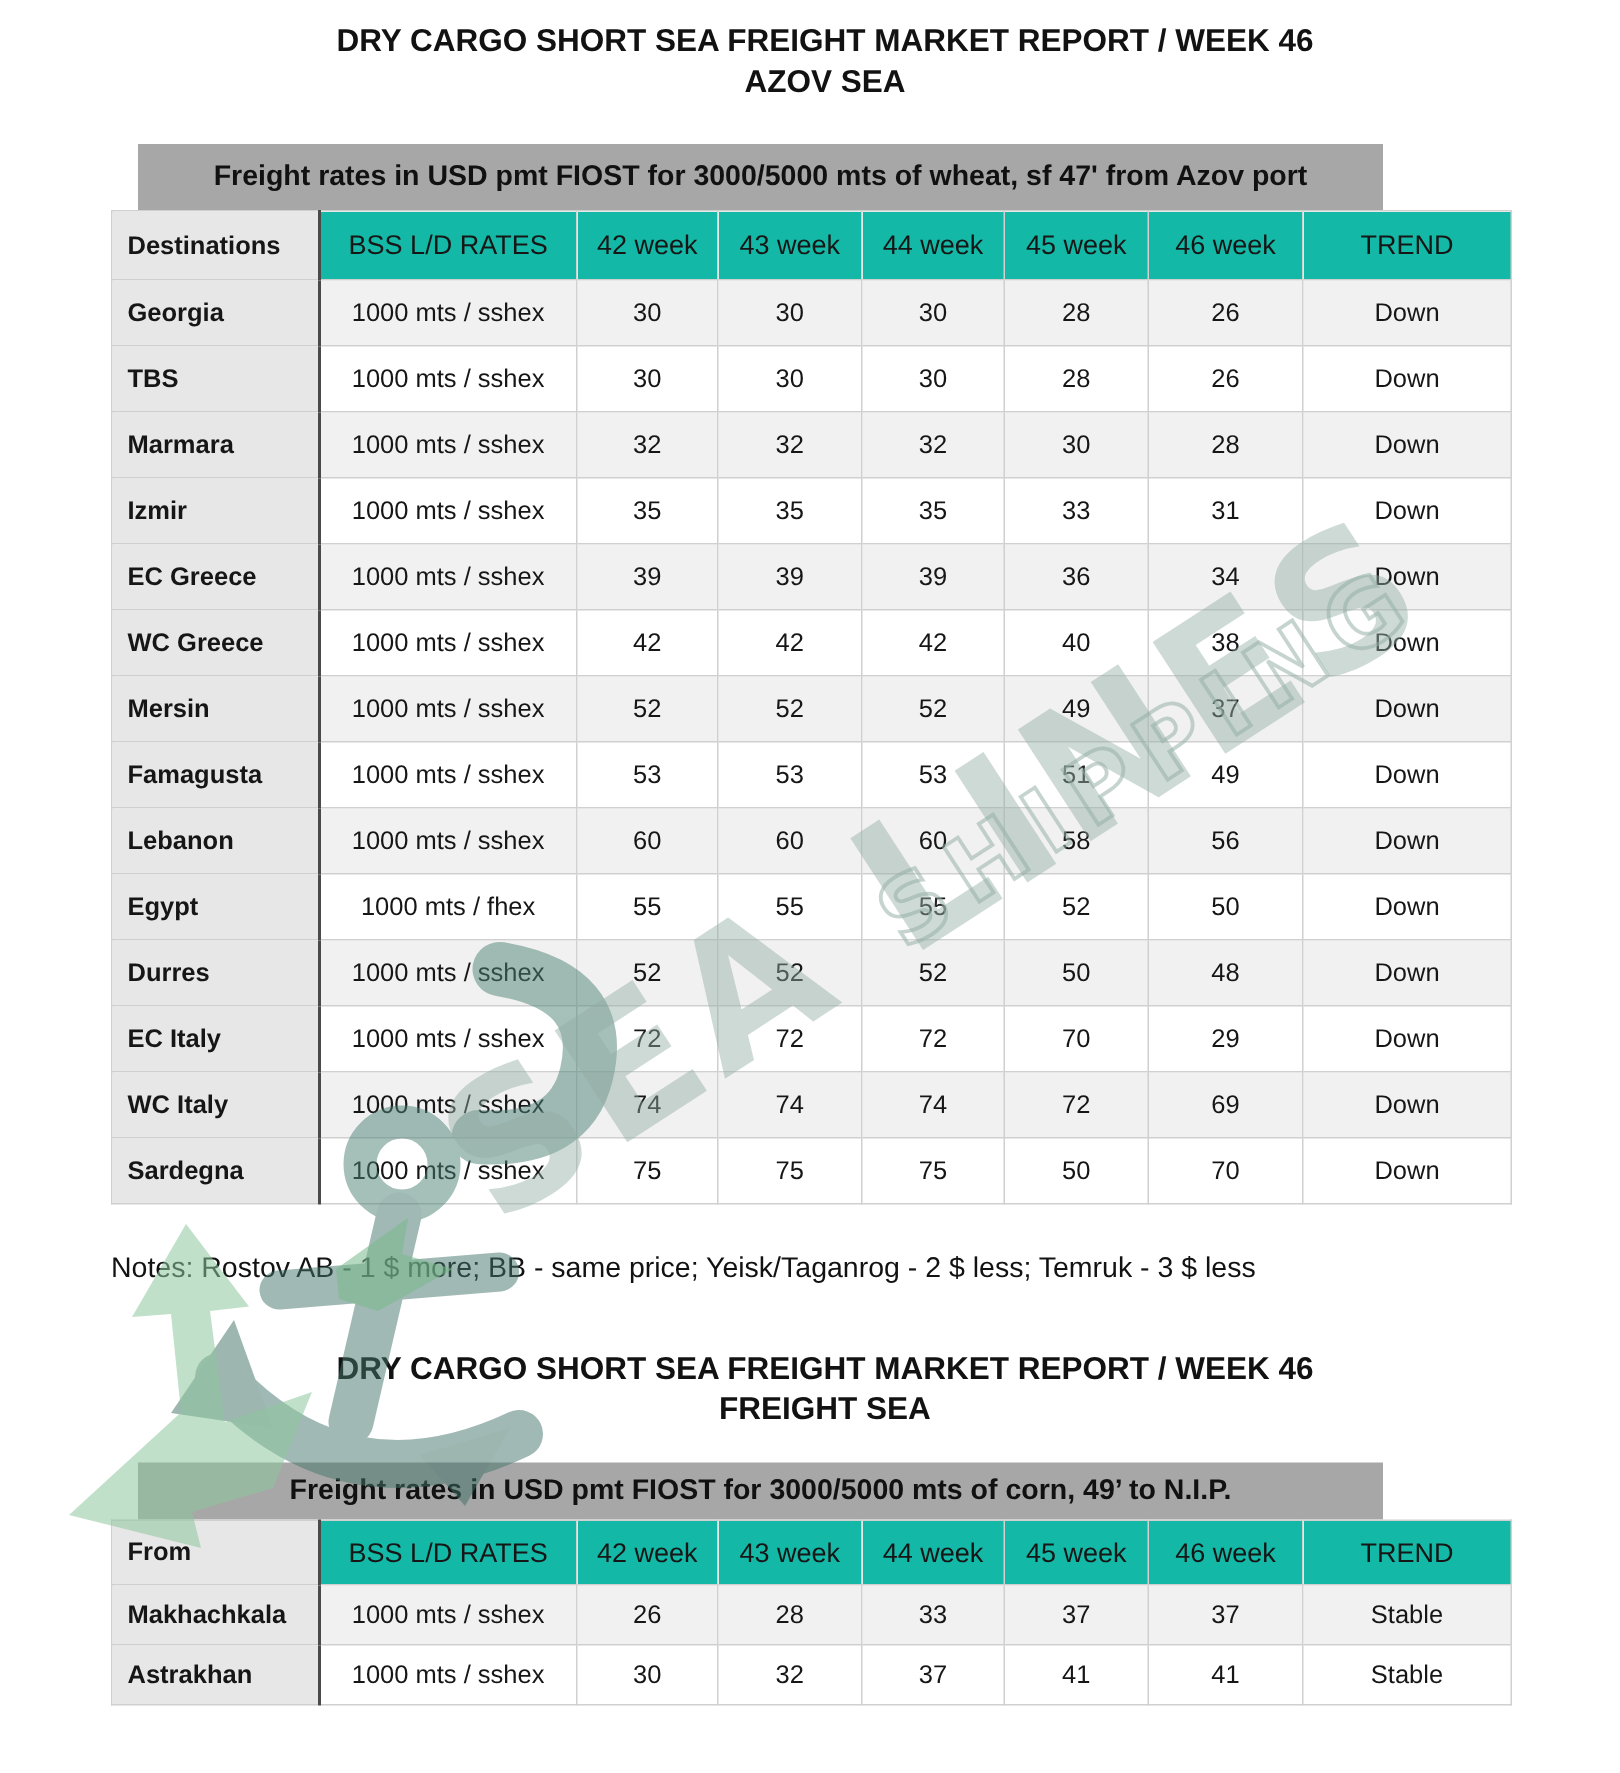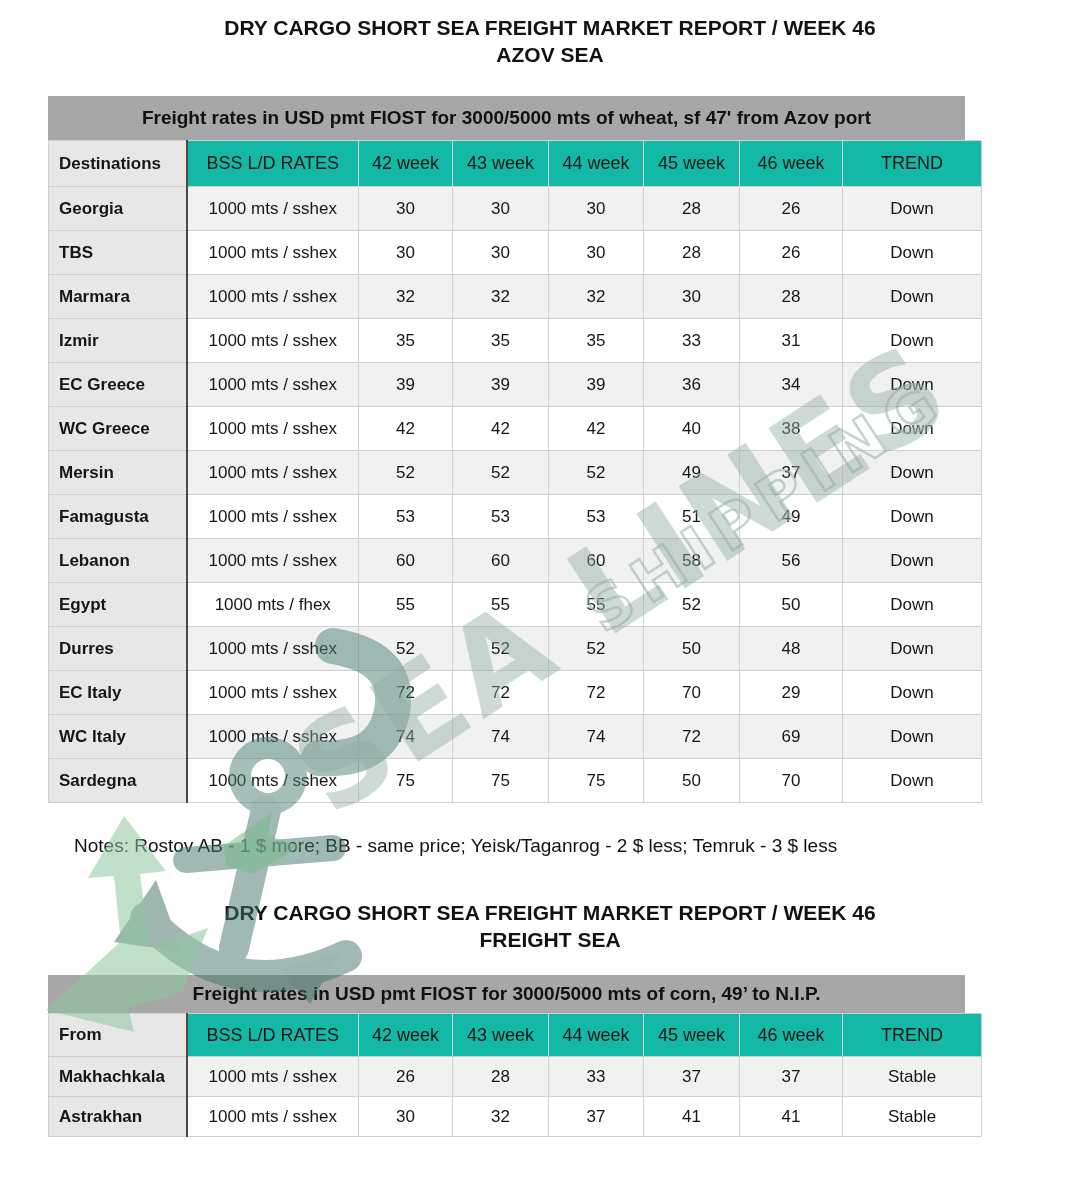--- a/index.html
+++ b/index.html
@@ -4,27 +4,27 @@
 <style>
   html,body{margin:0;padding:0;}
   body{
     width:1080px;height:1182px;background:#ffffff;color:#121212;
     font-family:"Liberation Sans",sans-serif;position:relative;overflow:hidden;
   }
   .title{ text-align:center;font-weight:bold;font-size:21px;line-height:27px;padding-left:20px; }
   .title-1{ padding-top:14px; }
   .title-2{ margin-top:42px; }
   .band{
-    margin-left:48px;width:917px;background:#a7a7a7;color:#111;
+    margin-left:92px;width:830px;background:#a7a7a7;color:#111;
     font-weight:bold;font-size:19px;text-align:center;
   }
   .band-1{ margin-top:28px;height:44px;line-height:44px; }
   .band-2{ margin-top:22px;height:38px;line-height:38px; }
   table{
-    margin-left:48px;width:933px;border-collapse:collapse;table-layout:fixed;
+    margin-left:74px;width:933px;border-collapse:collapse;table-layout:fixed;
     font-size:17px;color:#161616;
   }
   td{ border:1px solid #d0d0d0;text-align:center;overflow:hidden;white-space:nowrap; }
   .t1 td{ height:41px; }
   .t1 thead td{ height:43px; }
   .t2 td{ height:37px; }
   .t2 thead td{ height:40px; }
   thead td{ font-size:18px;font-weight:normal;background:#14b8a6; }
   td:first-child{
     text-align:left;padding-left:10px;font-weight:bold;background:#e7e7e7;

